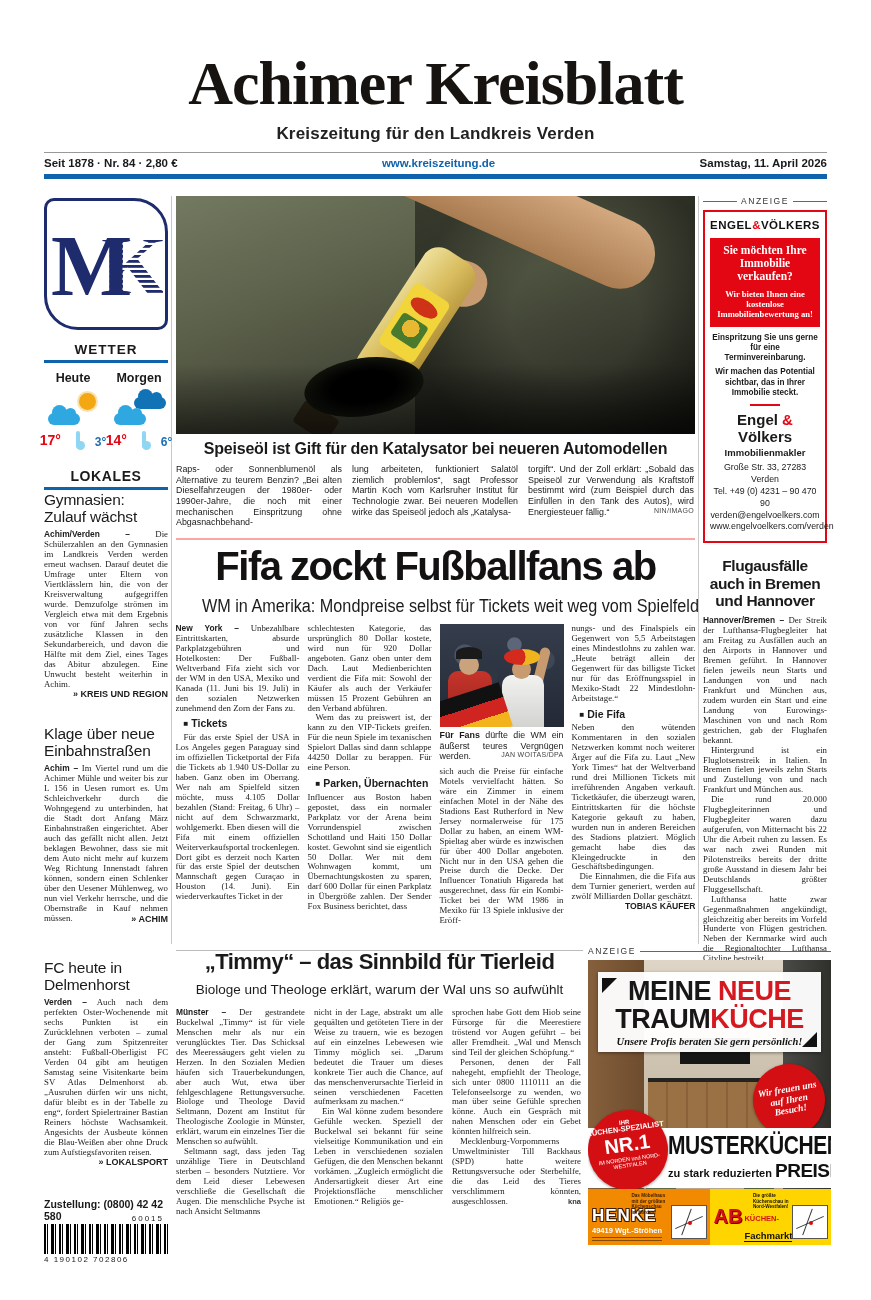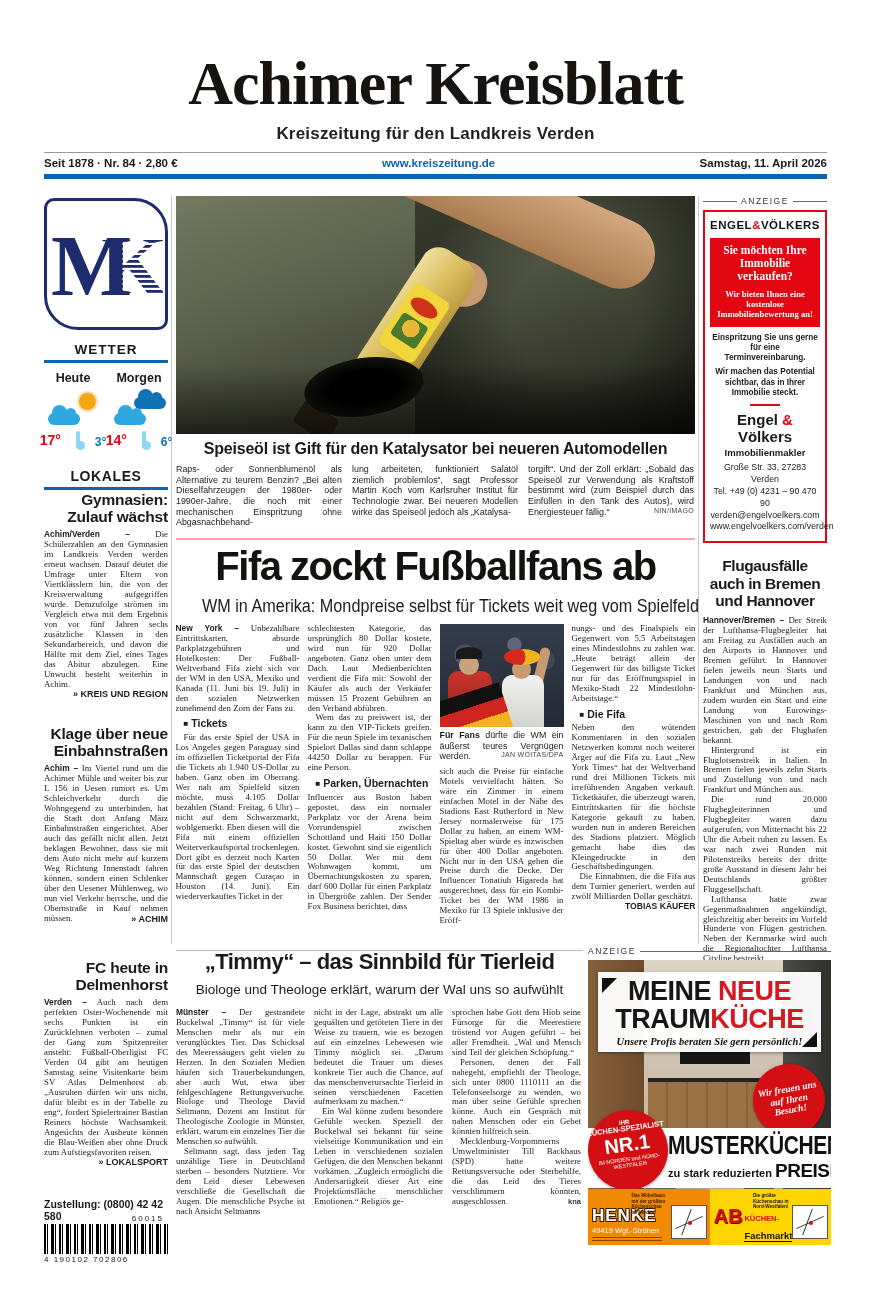--- a/index.html
+++ b/index.html
@@ -33,21 +33,21 @@
   .cloud:after  { content:""; position:absolute; right:4px; top:-5px; width:11px; height:11px; border-radius:50%; background:inherit; }
   .cloud.front { left:4px; bottom:2px; z-index:2; }
   .cloud.back  { right:2px; top:6px; background:#1173b5; z-index:1; }
   .sun { position:absolute; right:6px; top:2px; width:17px; height:17px; border-radius:50%; background:#f3a712; box-shadow:0 0 0 2px rgba(243,167,18,0.35); z-index:1; }
   .temp-row { display:flex; align-items:center; justify-content:center; gap:15px; margin-top:4px; }
   .t-high { color:#e30613; font-weight:bold; font-size:14px; line-height:1; }
   .t-low  { color:#1b6fb0; font-weight:bold; font-size:12px; line-height:1; position:relative; top:2px; }
   .thermo { position:relative; width:8px; height:17px; border:2px solid #8ed6f2; border-radius:5px; background:#fff; }
   .thermo:after { content:""; position:absolute; left:-2px; bottom:-4px; width:9px; height:9px; border-radius:50%; background:#8ed6f2; }
   .lokales-head { top:272px; text-align:center; font-weight:bold; font-size:14px; letter-spacing:0.6px; border-bottom:3px solid #0e63ac; padding-bottom:3px; }
-  .sb-art h3 { font-size:15.5px; font-weight:bold; text-align:right; line-height:1.08; margin-bottom:5px; letter-spacing:-0.2px; }
+  .sb-art h3 { font-size:15.5px; font-weight:normal; text-align:left; line-height:1.08; margin-bottom:5px; letter-spacing:-0.2px; }
   .news { font-family:"Liberation Serif", serif; font-size:8.8px; line-height:1.13; text-align:justify; color:#1c1c1c; }
   .dl { font-family:"Liberation Sans", sans-serif; font-weight:bold; font-size:8.4px; }
   .kick { font-family:"Liberation Sans", sans-serif; font-weight:bold; font-size:9px; float:right; margin-left:4px; }
   .sb-art1 { top:296px; max-height:228px; overflow:hidden; }
   .sb-art2 { top:530px; max-height:228px; overflow:hidden; }
   .sb-art3 { top:764px; max-height:232px; overflow:hidden; }
   .delivery { top:1002px; font-weight:bold; font-size:10.5px; }
   .barcode { top:1018px; }
   .bc-top { text-align:right; font-size:8px; letter-spacing:2px; padding-right:4px; }
   .bc-bars { height:30px; margin-top:1px; background:repeating-linear-gradient(90deg,#000 0 2px,#fff 2px 3px,#000 3px 4px,#fff 4px 7px,#000 7px 10px,#fff 10px 11px,#000 11px 12px,#fff 12px 15px); }
@@ -149,21 +149,21 @@
   .k-seal .s1 { font-size:7.5px; font-weight:bold; line-height:1.1; }
   .k-seal .s2 { font-size:20px; font-weight:bold; line-height:1; margin-top:1px; }
   .k-seal .s3 { font-size:5.5px; line-height:1.1; margin-top:2px; }
   .k-panels { position:absolute; left:0; bottom:0; width:100%; height:56px; display:flex; }
   .panel { position:relative; width:50%; height:100%; padding:18px 4px; overflow:hidden; }
   .panel-henke { background:#f18a00; }
   .panel-ab { background:#ffd500; }
   .henke-name { font-weight:bold; font-size:17px; letter-spacing:1px; color:#fff; text-shadow:1px 1px 0 #3d1d00,-1px 1px 0 #3d1d00,1px -1px 0 #3d1d00,-1px -1px 0 #3d1d00; line-height:1; }
   .panel-tagline { font-size:4.6px; font-weight:bold; color:#40210a; line-height:1.2; position:absolute; right:42px; top:4px; width:36px; }
   .panel-ab .panel-tagline { color:#111; }
-  .panel-city { font-weight:normal; font-size:7.5px; margin-top:2px; color:#fff; }
+  .panel-city { font-weight:bold; font-size:7.5px; margin-top:2px; color:#fff; }
   .panel-ab .panel-city { color:#111; }
   .hairlines i { display:block; height:1px; background:rgba(0,0,0,0.45); margin-top:2px; width:70px; }
   .panel-url { font-weight:bold; font-size:6.2px; margin-top:2px; color:#fff; }
   .map-box { position:absolute; right:3px; top:16px; width:36px; height:34px; background:#fff; border:1px solid #555; }
   .map-box:before { content:""; position:absolute; left:2px; top:16px; width:30px; height:1px; background:#333; transform:rotate(-24deg); }
   .map-box:after { content:""; position:absolute; left:14px; top:2px; width:1px; height:28px; background:#333; transform:rotate(20deg); }
   .map-dot { position:absolute; left:16px; top:15px; width:4px; height:4px; background:#d40f14; border-radius:50%; }
   .ab-name { font-weight:bold; font-size:20px; color:#d40f14; line-height:0.9; display:inline-block; text-shadow:1px 1px 0 #7a0004; }
   .ab-sub { display:inline-block; vertical-align:top; margin-left:2px; }
   .ab-sub .r { font-weight:bold; font-size:7.5px; color:#d40f14; line-height:1; }

